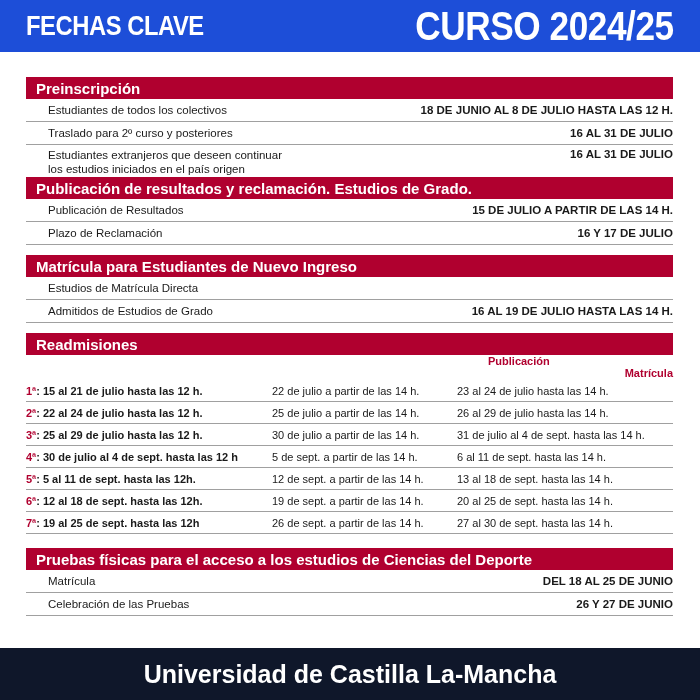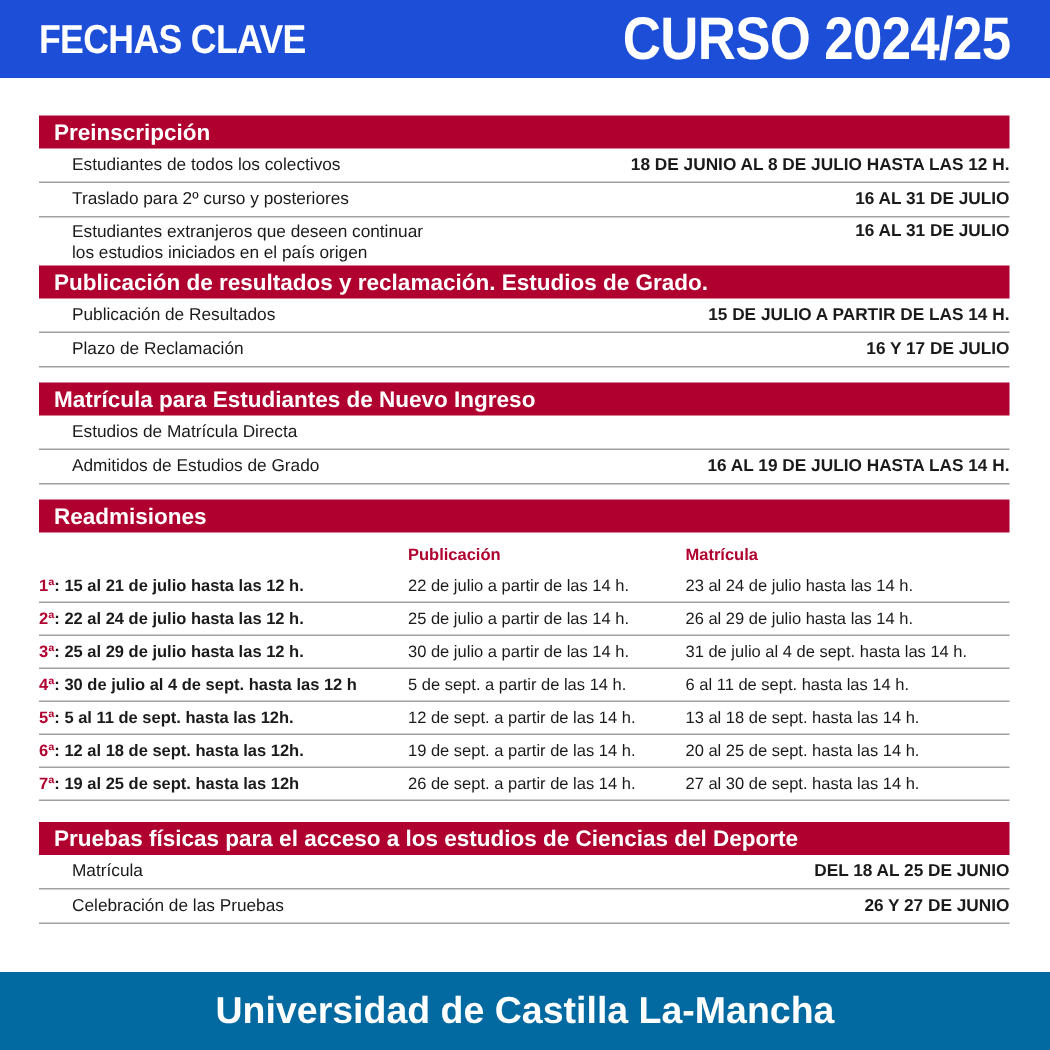--- a/index.html
+++ b/index.html
@@ -31,35 +31,35 @@
     }
     .row.tall { height: 32px; align-items: flex-start; padding-top: 3px; border-bottom: none; }
     .row .label { color: #1a1a1a; line-height: 14px; padding-left: 22px; }
     .row .value { font-weight: bold; text-align: right; font-size: 11.5px; }
 
     .gap { height: 10px; }
     .gap-s { height: 4px; }
 
     .readm-head {
       display: flex; height: 25px; align-items: flex-end; padding-bottom: 4px;
-      font-size: 11px; font-weight: bold; color: #b0002f;
+      font-size: 11px; font-weight: bold; color: #b0002f; flex-direction: column;
     }
     .readm-row {
       display: flex; height: 22px; align-items: center;
       border-bottom: 1.5px solid #a0a0a0; font-size: 11px;
     }
     .c1 { width: 246px; font-weight: bold; }
     .c1 .ord { color: #b0002f; }
     .c2 { width: 185px; }
     .c3 { flex: 1; }
     .b { font-weight: normal; }
 
     .bottom-banner {
       position: absolute; left: 0; top: 648px; width: 700px; height: 52px;
-      background: #0369a1; color: #fff;
+      background: #0f172a; color: #fff;
       display: flex; align-items: center; justify-content: center;
       font-size: 25px; font-weight: bold;
     }
   </style>
 </head>
 <body>
 
 <div class="top-banner">
   <div class="left">FECHAS CLAVE</div>
   <div class="right">CURSO 2024/25</div>

